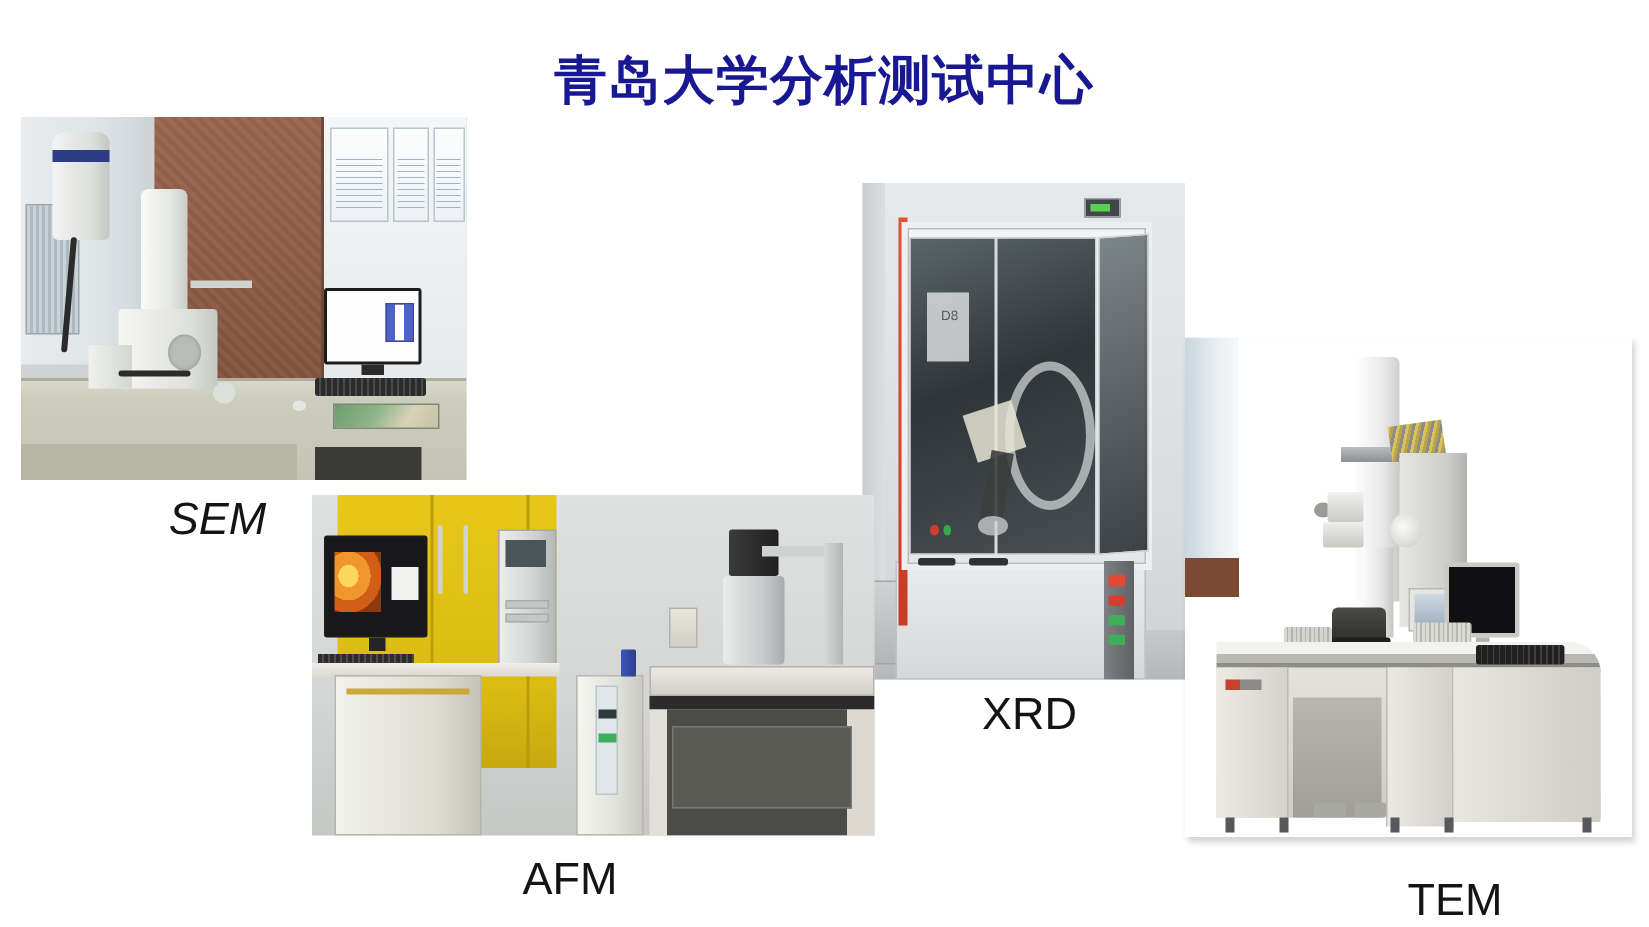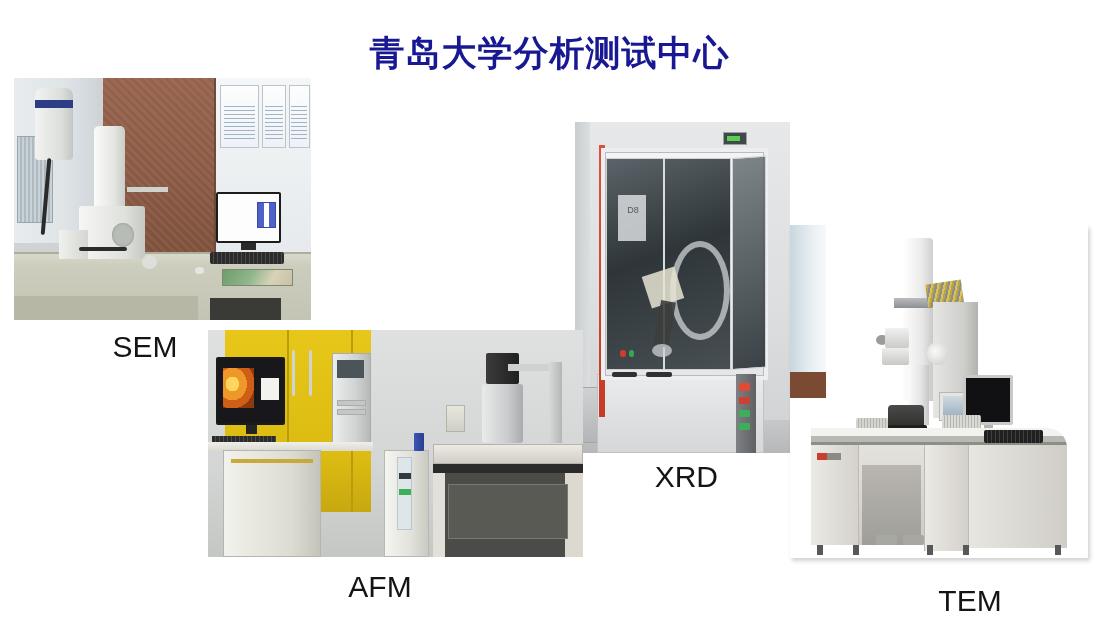--- a/index.html
+++ b/index.html
@@ -600,21 +600,21 @@
         <div class="mon-scr">
           <div class="mon-img"></div>
         </div>
       </div>
       <div class="mon-stand"></div>
       <div class="kbd"></div>
       <div class="mouse"></div>
       <div class="book"></div>
     </div>
   </div>
-  <div class="lbl" id="lbl-sem" style="left:110px; top:330px; width:70px;">SEM</div>
+  <div class="lbl" id="lbl-sem" style="left:110px; top:330px; width:70px;font-style:italic;">SEM</div>
 
   <div class="photo" id="photo-xrd">
     <div class="scene">
       <div class="bg"></div>
       <div class="wall-l"></div>
       <div class="floor"></div>
       <div class="aux-box"></div>
       <div class="base"></div>
       <div class="red-strip"></div>
       <div class="cabinet"></div>

